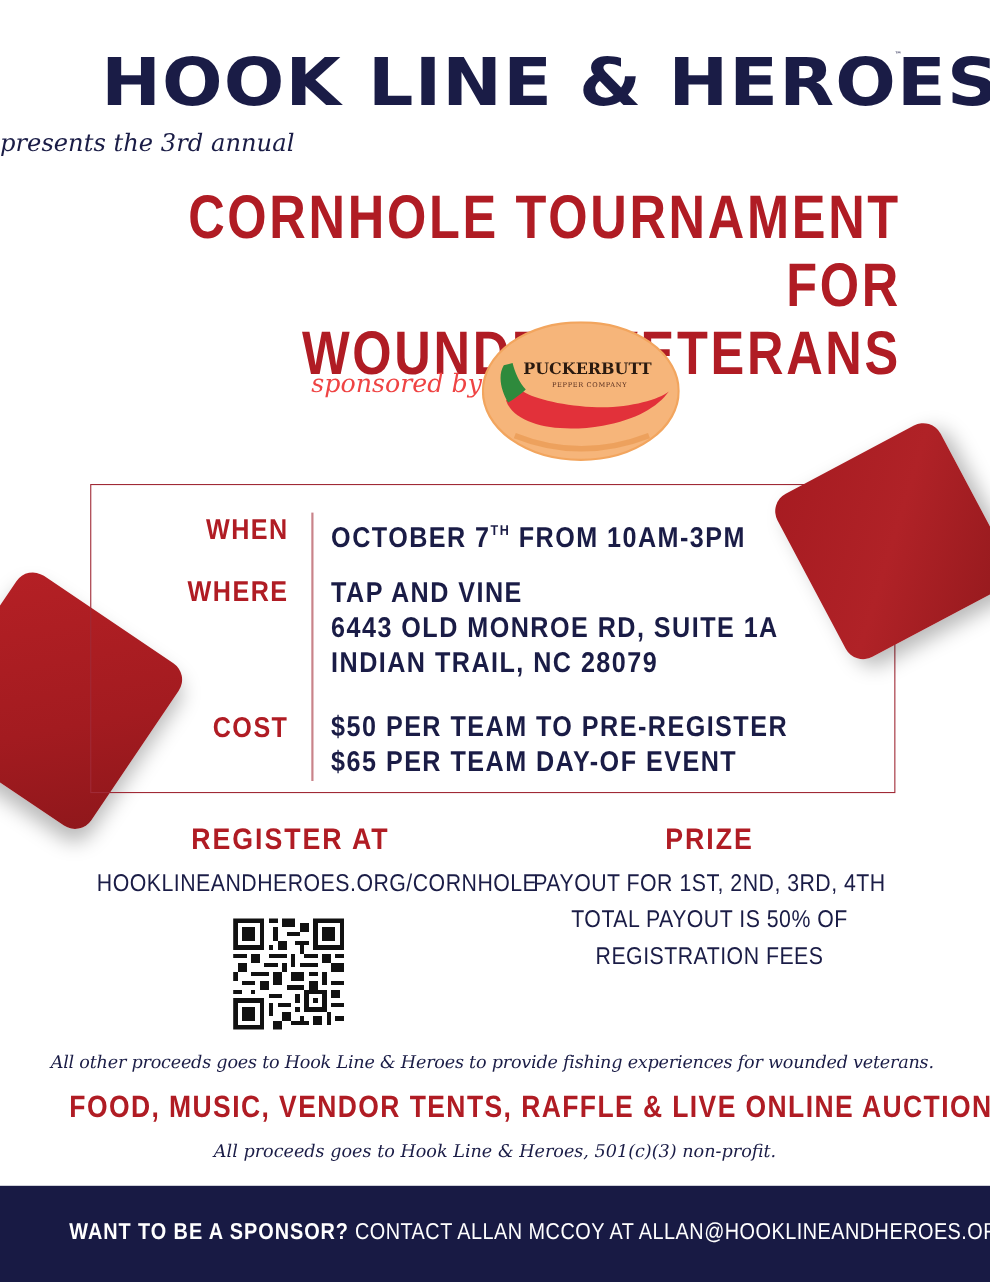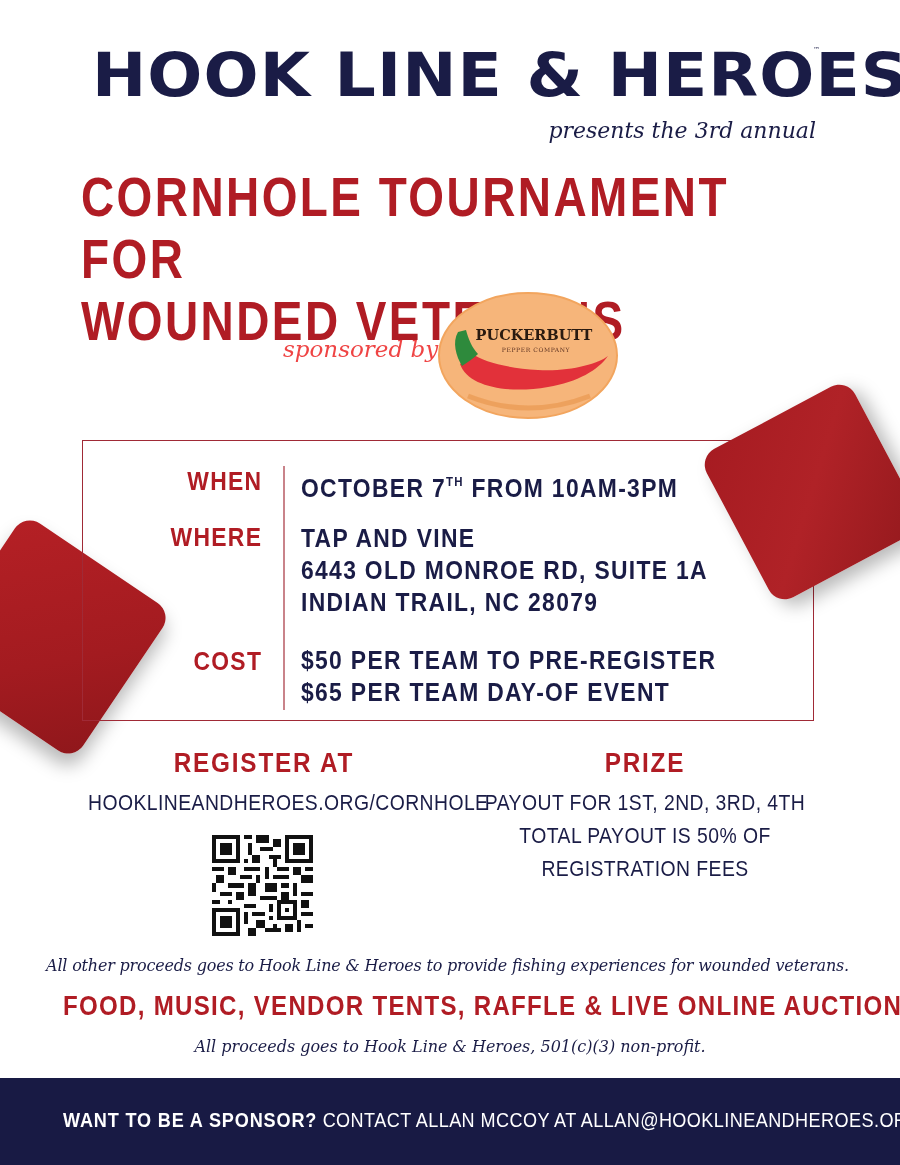--- a/index.html
+++ b/index.html
@@ -48,33 +48,33 @@
       top: 6px;
       font-size: 7px;
       color: #1a1c46;
     }
 
     .presents {
       position: absolute;
       top: 118px;
       left: 0;
       width: 816px;
-      text-align: right;
+      text-align: left;
       font-family: "DejaVu Serif", serif;
       font-style: italic;
       font-size: 22px;
       color: #1a1c46;
     }
 
     .title {
       position: absolute;
       top: 166px;
       left: 0;
       width: 900px;
-      text-align: left;
+      text-align: right;
       font-family: "Liberation Sans", sans-serif;
       font-weight: bold;
       font-size: 56px;
       line-height: 62px;
       color: #b01c24;
       letter-spacing: 3px;
     }
     .title .line {
       display: block;
       transform: scaleX(0.82);

